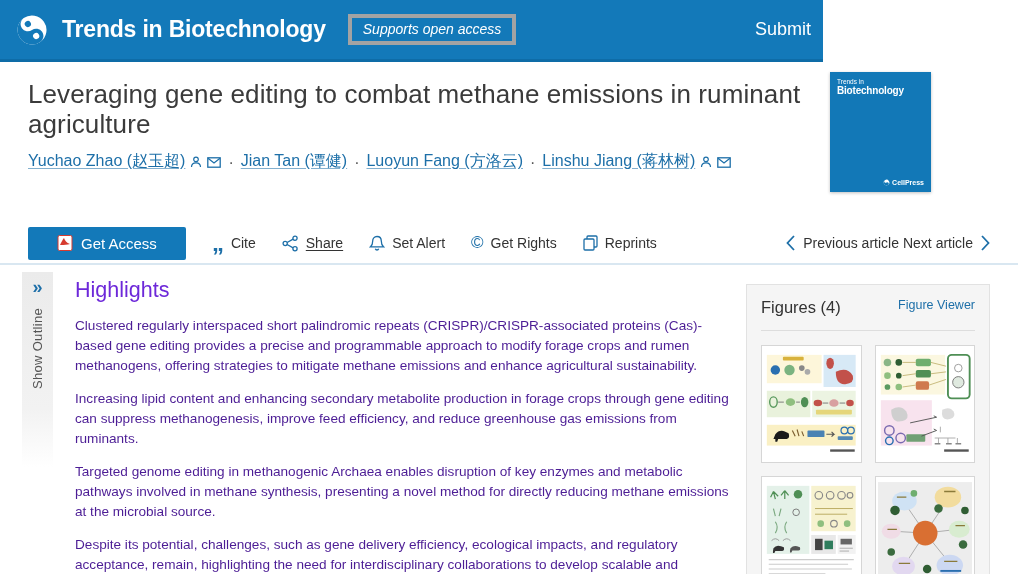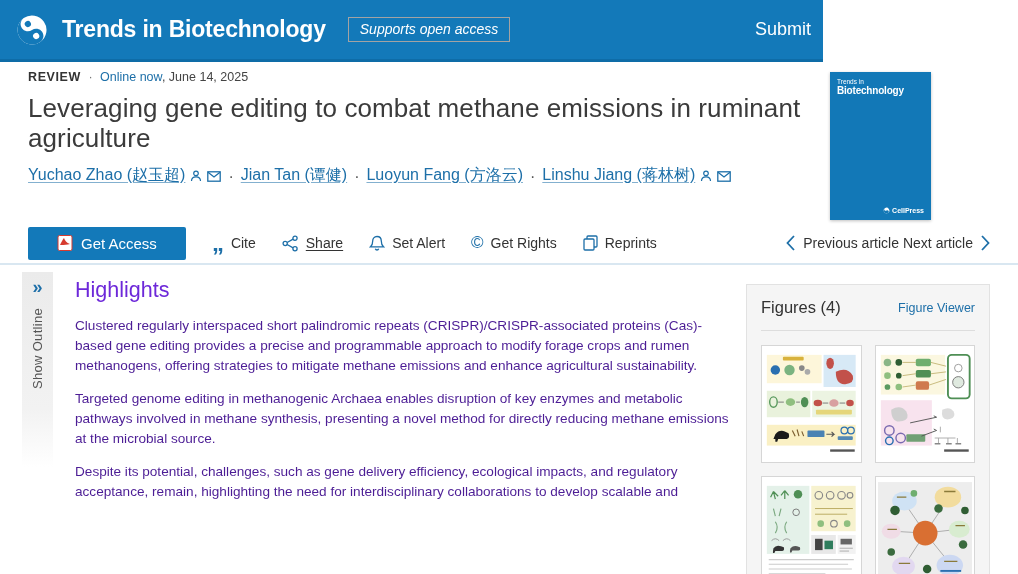--- a/index.html
+++ b/index.html
@@ -6,21 +6,21 @@
   html,body { width:1018px; height:574px; overflow:hidden; background:#fff;
               font-family:"Liberation Sans", sans-serif; }
   body { position:relative; }
 
   
   .site-header { position:absolute; top:0; left:0; width:823px; height:62px;
     background:#1379b9; border-bottom:3px solid #0e6ca7;
     display:flex; align-items:center; padding:0 12px 0 14px;justify-content:space-between; }
   .logo-wrap { width:36px; height:36px; margin-right:12px; flex:0 0 auto; cursor:pointer; }
   .journal-name { color:#fff; font-size:23px; font-weight:bold; letter-spacing:-0.2px; cursor:pointer; }
-  .oa-badge { margin-left:22px; border:1px solid #a3a3a3; color:#fff; font-style:italic;
+  .oa-badge { margin-left:22px; border:4px solid #a3a3a3; color:#fff; font-style:italic;
     font-size:14px; padding:3px 11px 4px; white-space:nowrap; cursor:pointer; }
   .submit-link { margin-left:auto; color:#fff; font-size:18px; white-space:nowrap;
     padding-right:0; cursor:pointer; }
 
   
   .article-meta { position:absolute; left:28px; top:70px; width:775px; }
   .review-line { font-size:12.5px; color:#3a3a3a; }
   .review-line .type { font-weight:bold; letter-spacing:0.6px; color:#333; }
   .review-line .sep { color:#777; margin:0 4px; }
   .link { color:#1d6fa8; text-decoration:none; cursor:pointer; }
@@ -30,21 +30,21 @@
   .authors { margin-top:12px; font-size:16px; color:#555; display:flex; align-items:flex-end;
     flex-wrap:wrap; gap:2px; }
   .author-name { color:#1d6fa8; text-decoration:underline;
     text-decoration-color:rgba(29,111,168,.55); text-underline-offset:2px; cursor:pointer; }
   .authors .dot { color:#555; margin:0 5px; }
   .mini-icon { display:inline-block; vertical-align:-2px; margin-left:3px; cursor:pointer; }
   .meta-toggles { margin-top:10px; font-size:14px; display:flex; gap:34px; }
   .toggle { color:#1d6fa8; display:flex; align-items:center; gap:7px; cursor:pointer; }
 
   
-  .cover { position:absolute; left:830px; top:72px; width:101px; height:148px;
+  .cover { position:absolute; left:830px; top:72px; width:101px; height:120px;
     background:#1278b7; color:#fff; padding:6px 7px; cursor:pointer;
     box-shadow:0 1px 3px rgba(0,0,0,.25); display:flex; flex-direction:column; }
   .cover .l1 { font-size:6.5px; }
   .cover .l2 { font-size:10px; font-weight:bold; letter-spacing:-0.2px; }
   .cover .pub { margin-top:auto; align-self:flex-end; font-size:7px; font-weight:bold;
     display:flex; align-items:center; gap:2px; }
 
   
   .toolbar { position:absolute; left:28px; top:224px; width:962px; height:38px;
     display:flex; align-items:center; }
@@ -71,21 +71,21 @@
     writing-mode:vertical-rl; transform:rotate(180deg); letter-spacing:0.3px; }
 
   
   .highlights { position:absolute; left:75px; top:278px; width:660px; }
   .highlights h2 { font-size:21.5px; font-weight:400; color:#6d28d9; }
   .highlights p { margin-top:13px; font-size:13.6px; line-height:20px; color:#4c1d95; }
 
   
   .figures-panel { position:absolute; left:746px; top:284px; width:244px; height:300px;
     background:#f5f5f5; border:1px solid #e2e2e2; padding:13px 14px; }
-  .figures-head { display:flex; align-items:center; justify-content:space-between; }
+  .figures-head { display:flex; align-items:flex-start; justify-content:space-between; }
   .figures-head h3 { font-size:16.5px; font-weight:400; color:#333; }
   .viewer-link { font-size:12.5px; }
   .figures-divider { margin-top:13px; border:none; border-top:1px solid #ddd; }
   .fig-grid { margin-top:14px; display:grid; grid-template-columns:1fr 1fr; gap:13px; }
   .fig-thumb { background:#fff; border:1px solid #d6d6d6; height:118px; padding:2px;
     cursor:pointer; }
   .fig-thumb svg { width:100%; height:100%; display:block; }
 </style>
 </head>
 <body>
@@ -100,25 +100,20 @@
         <circle cx="18" cy="25.25" r="3.1" fill="#ffffff"></circle>
       </g>
     </svg>
   </span>
   <span class="journal-name">Trends in Biotechnology</span>
   <span class="oa-badge">Supports open access</span>
   <span class="submit-link">Submit</span>
 </header>
 
 <section class="article-meta">
-  <div class="review-line">
-    <span class="type">REVIEW</span>
-    <span class="sep">·</span>
-    <span class="link">Online now</span><span class="date">, June 14, 2025</span>
-  </div>
 
   <h1 class="article-title">Leveraging gene editing to combat methane emissions in ruminant agriculture</h1>
 
   <div class="authors">
     <span class="author-name">Yuchao Zhao (赵玉超)</span>
     <span class="mini-icon">
       <svg width="12" height="12" viewBox="0 0 12 12">
           <circle cx="6" cy="3.4" r="2.3" fill="none" stroke="#1d6fa8" stroke-width="1.2"></circle>
           <path d="M1.5 11 c0-2.8 2-4.2 4.5-4.2 s4.5 1.4 4.5 4.2" fill="none" stroke="#1d6fa8" stroke-width="1.2"></path>
         </svg>
@@ -229,20 +224,21 @@
 <div class="toolbar-divider"></div>
 
 <div class="outline-rail">
   <span class="chevrons">»</span>
   <span class="vlabel">Show Outline</span>
 </div>
 
 <section class="highlights">
   <h2>Highlights</h2>
   <p>Clustered regularly interspaced short palindromic repeats (CRISPR)/CRISPR-associated proteins (Cas)-based gene editing provides a precise and programmable approach to modify forage crops and rumen methanogens, offering strategies to mitigate methane emissions and enhance agricultural sustainability.</p>
+  <p>Increasing lipid content and enhancing secondary metabolite production in forage crops through gene editing can suppress methanogenesis, improve feed efficiency, and reduce greenhouse gas emissions from ruminants.</p>
   <p>Targeted genome editing in methanogenic Archaea enables disruption of key enzymes and metabolic pathways involved in methane synthesis, presenting a novel method for directly reducing methane emissions at the microbial source.</p>
   <p>Despite its potential, challenges, such as gene delivery efficiency, ecological impacts, and regulatory acceptance, remain, highlighting the need for interdisciplinary collaborations to develop scalable and</p>
 </section>
 
 <aside class="figures-panel">
   <div class="figures-head">
     <h3>Figures (4)</h3>
     <span class="link viewer-link">Figure Viewer</span>
   </div>
   <hr class="figures-divider">

